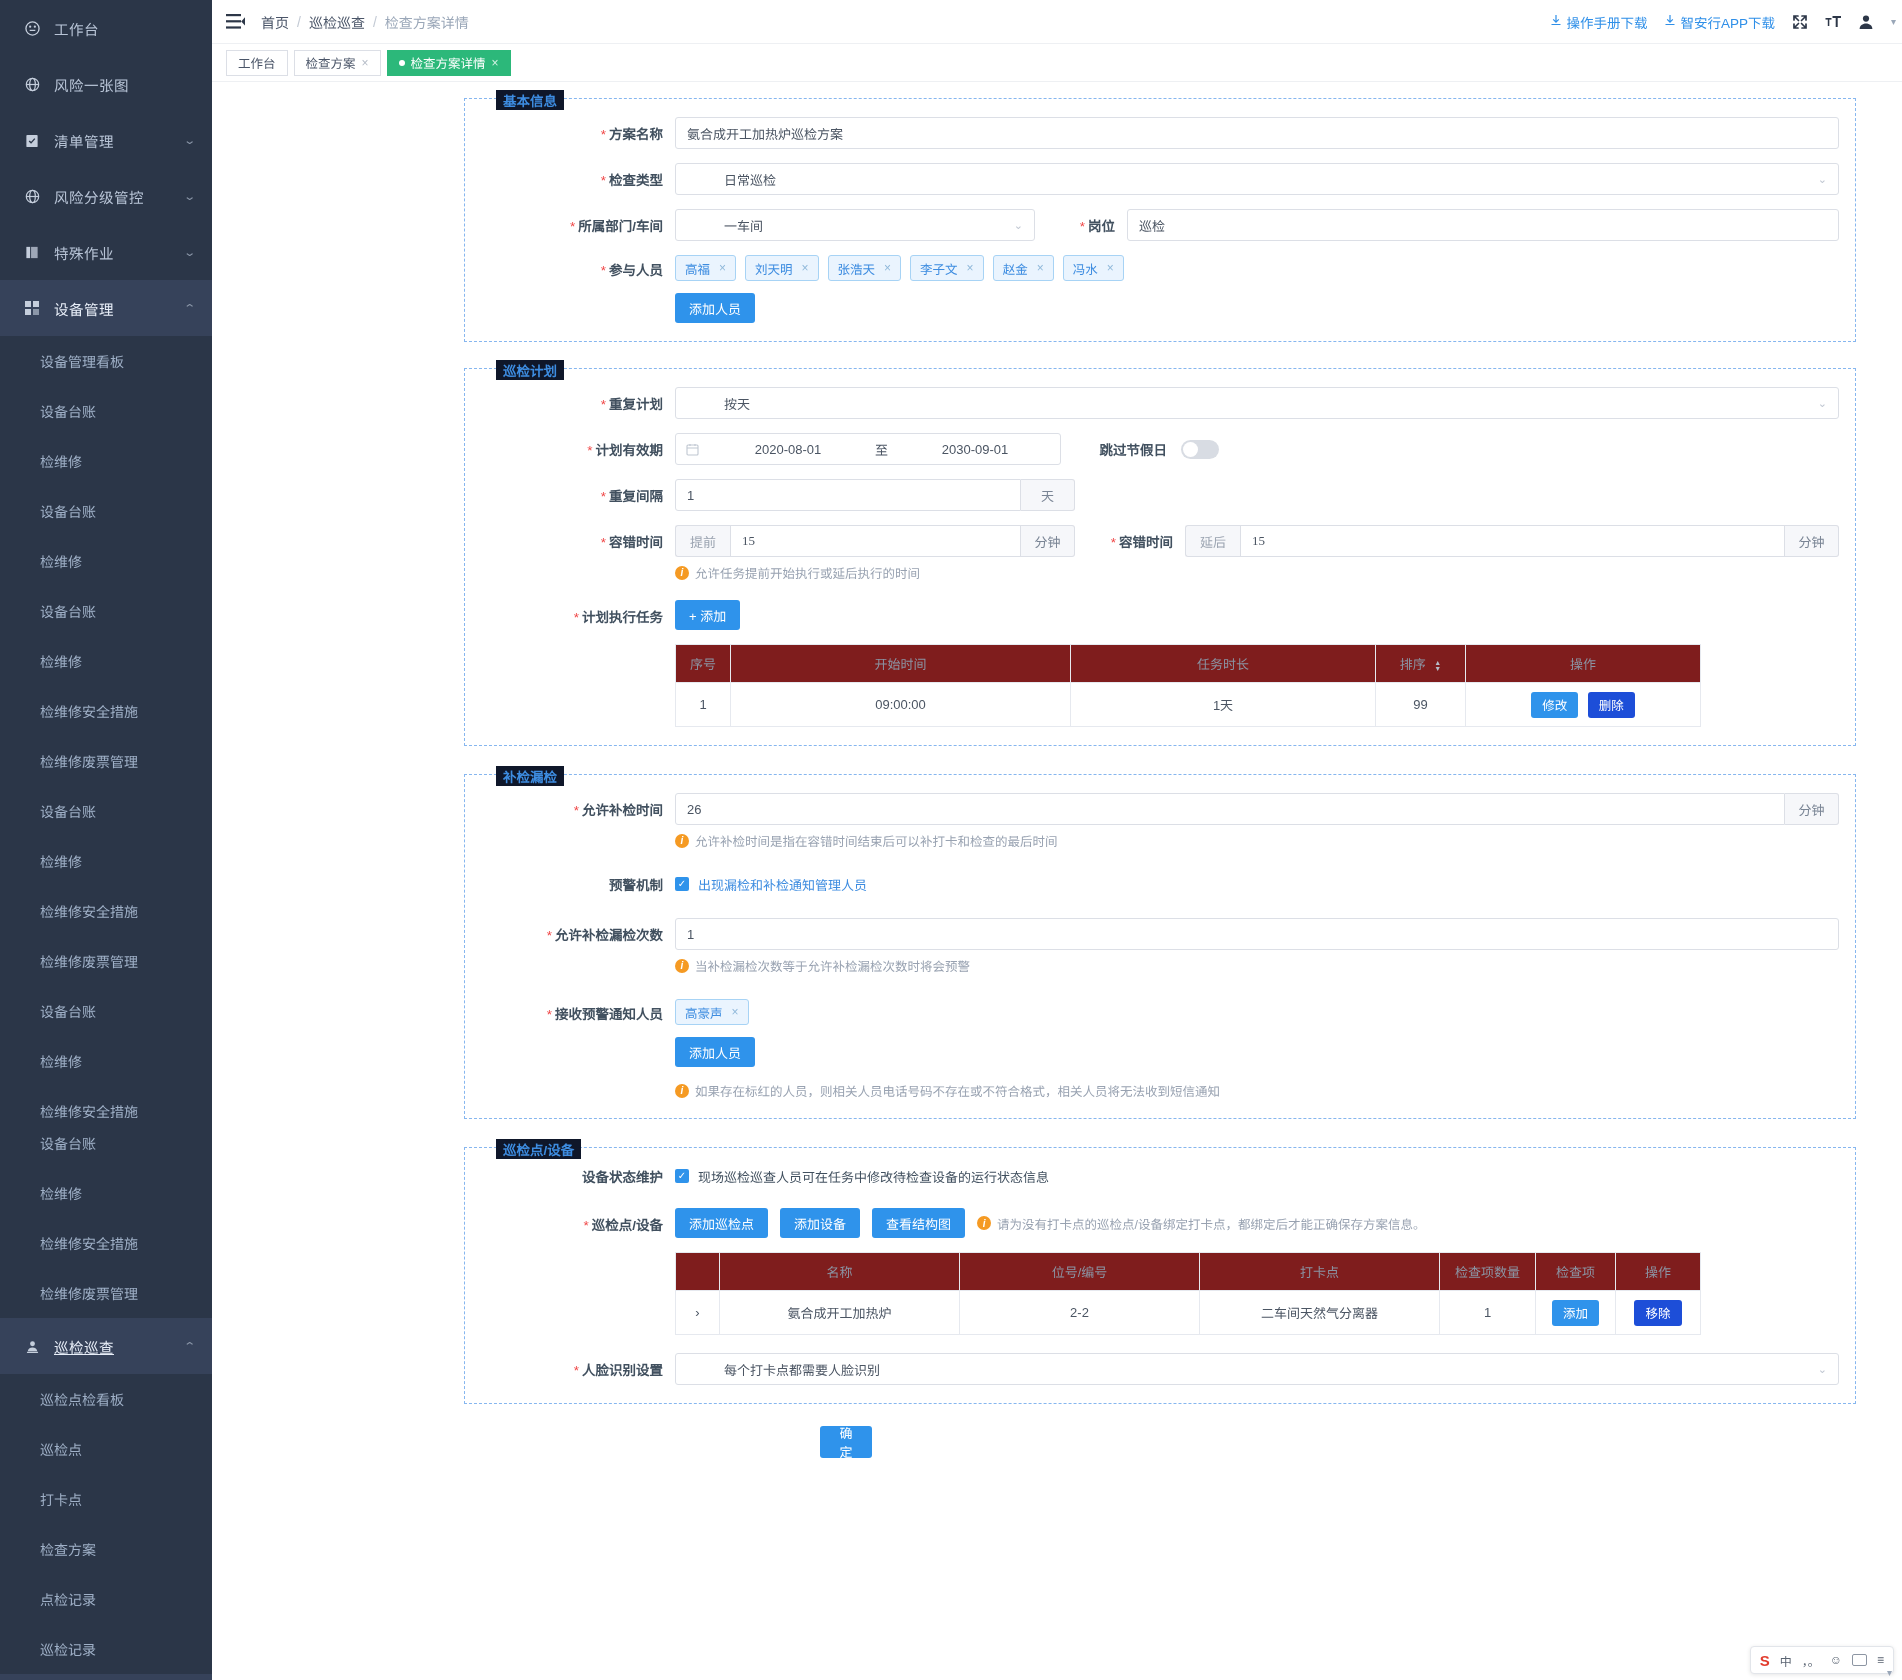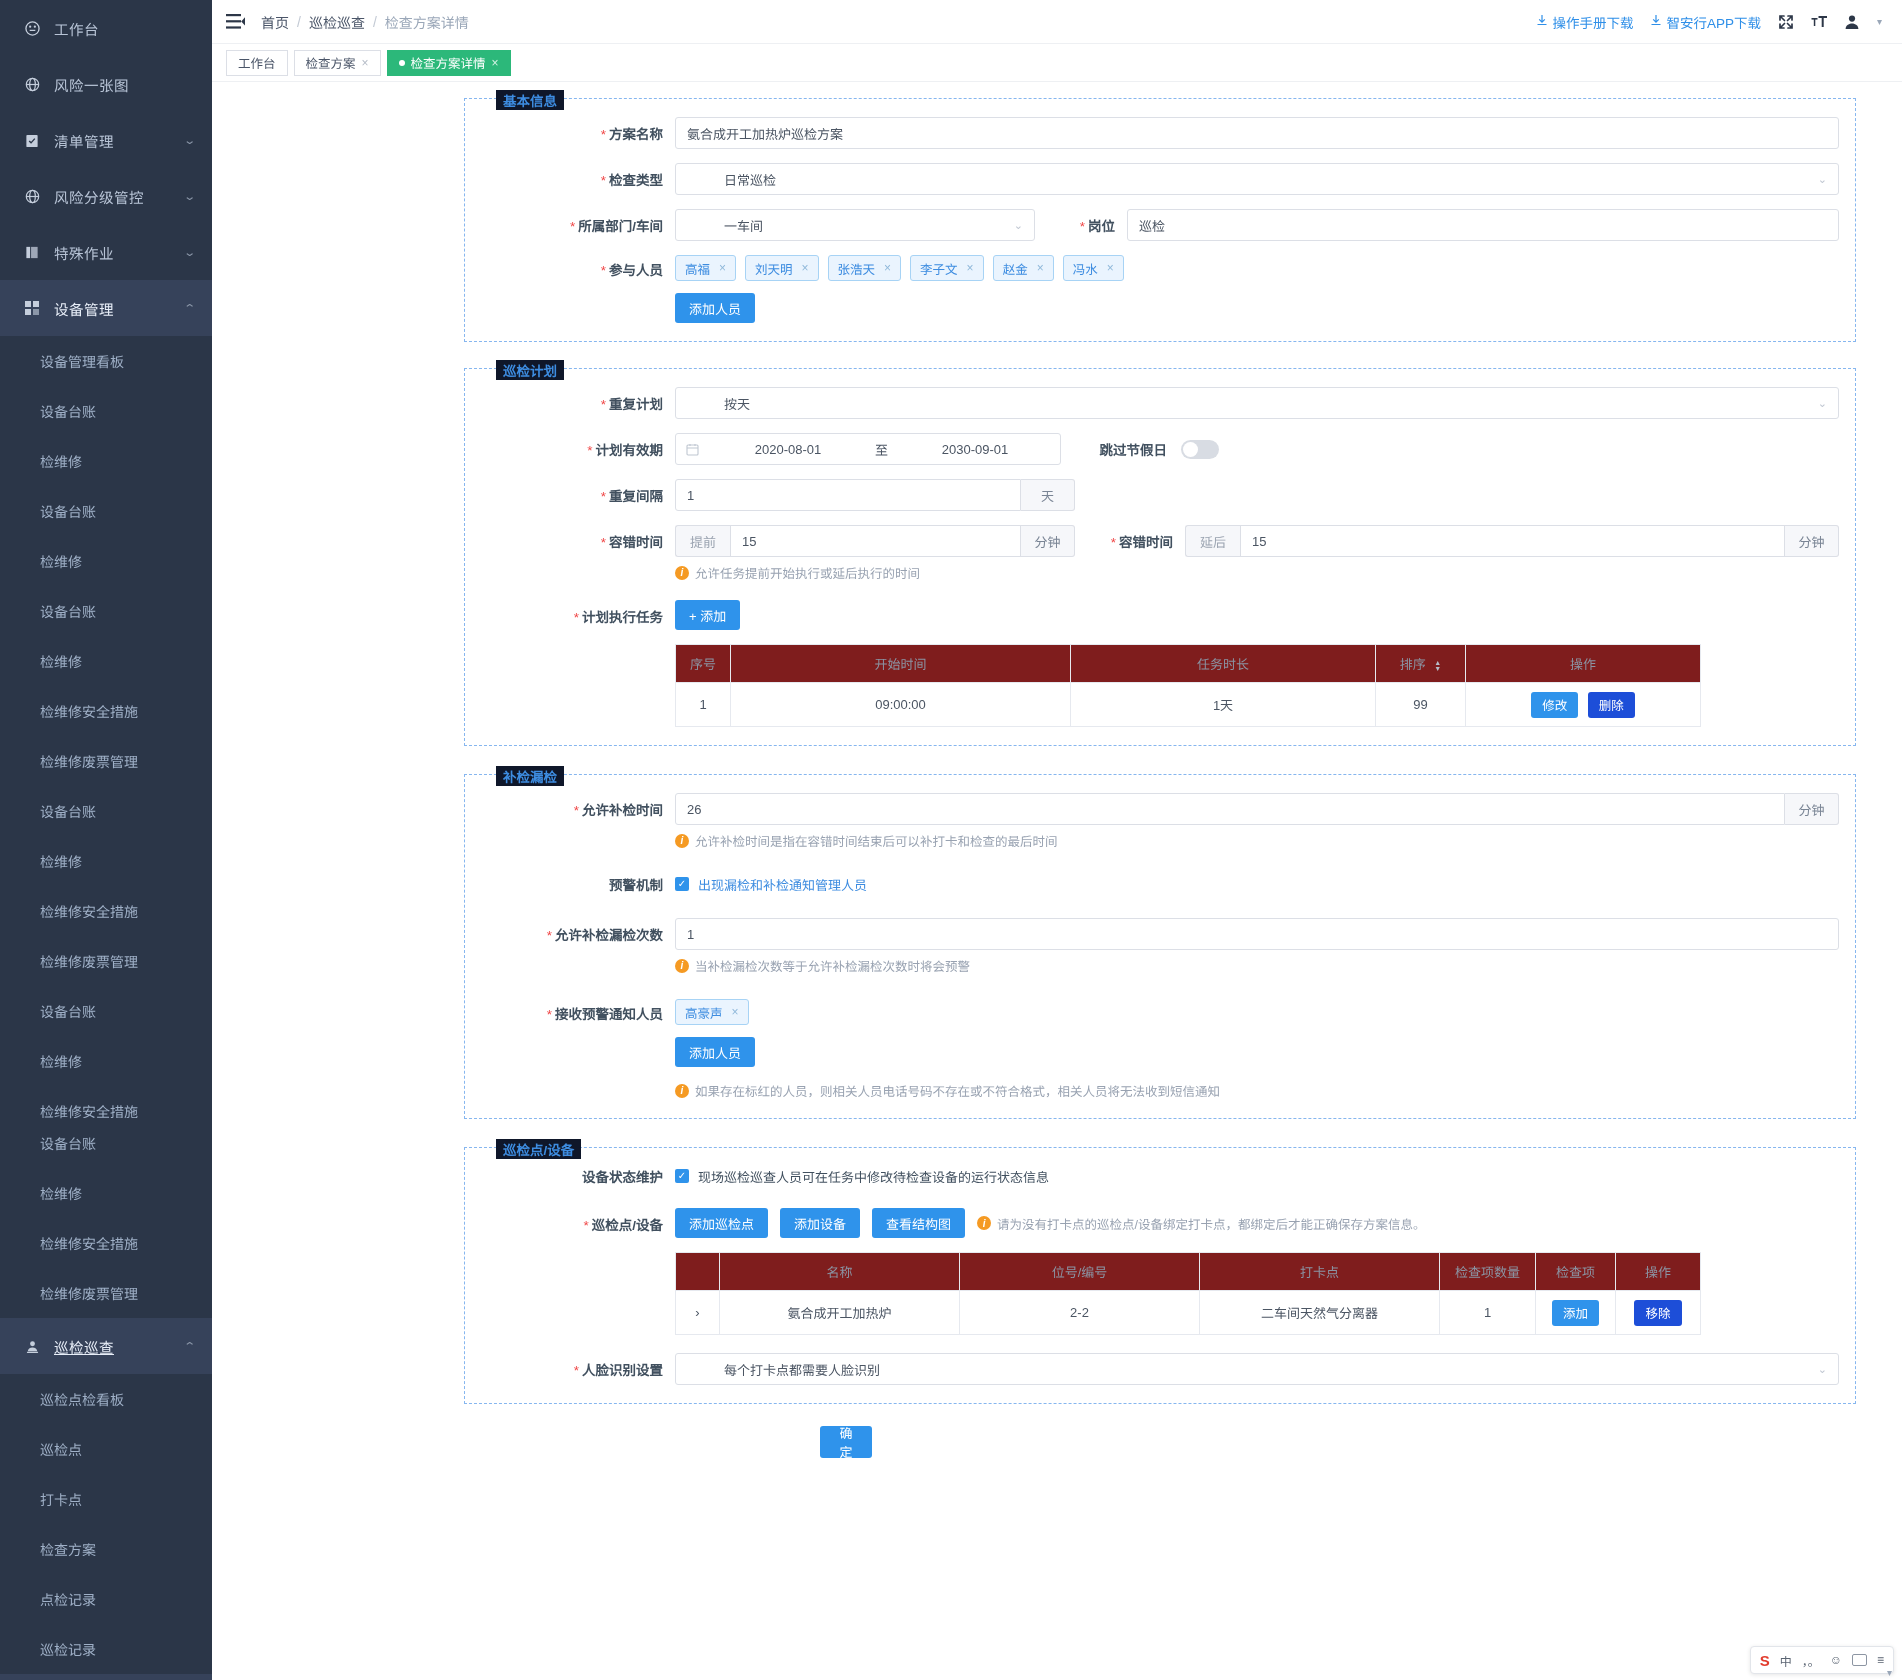--- a/index.html
+++ b/index.html
@@ -48,21 +48,21 @@
 
   .topbar {
     height: 44px; background: #fff; display: flex; align-items: center;
     border-bottom: 1px solid #eef0f3; flex: 0 0 44px; position: relative;
   }
   .hamburger { margin-left: 14px; margin-right: 16px; cursor: pointer; display:flex; }
   .crumbs { display: flex; align-items: center; font-size: 14px; }
   .crumb { color: #4a5568; }
   .crumb.last { color: #9aa7b8; }
   .crumb-sep { color: #c3cad4; margin: 0 8px; }
-  .top-right { margin-left: auto; display: flex; align-items: center; padding-right: 20px; gap: 17px; }
+  .top-right { margin-left: auto; display: flex; align-items: center; padding-right: 6px; gap: 17px; }
   .dl-link { color: #2f8fe8; font-size: 13.5px; cursor: pointer; display: flex; align-items: center; gap: 4px; }
   .ticon { cursor: pointer; display:flex; align-items:center; color:#2d3748; }
   .caret-small { color:#9aa7b8; font-size:10px; cursor:pointer; }
 
   .tabbar {
     height: 38px; flex: 0 0 38px; display: flex; align-items: center;
     padding-left: 14px; gap: 6px; background: #fff; border-bottom: 1px solid #eef0f3;
   }
   .tab {
     height: 26px; display: flex; align-items: center; gap: 6px;
@@ -109,21 +109,21 @@
     height: 32px; min-width: 54px; border: 1px solid #dcdfe6; border-left: none;
     background: #f6f7fa; display: flex; align-items: center; justify-content: center;
     font-size: 13px; color: #7a8595; padding: 0 12px; border-radius: 0 3px 3px 0;
   }
   .addon-pre {
     height: 32px; min-width: 54px; border: 1px solid #dcdfe6; border-right: none;
     background: #f6f7fa; display: flex; align-items: center; justify-content: center;
     font-size: 13px; color: #9aa3b0; padding: 0 14px; border-radius: 3px 0 0 3px;
   }
   .flat-l { border-radius: 3px 0 0 3px; }
-  .flat-mid { border-radius: 0; }
+  .flat-mid { border-radius: 0; font-family: Liberation Serif, serif; }
 
   
   .tagwrap { display: flex; flex-wrap: wrap; gap: 9px; flex: 1; align-items: center; }
   .tag {
     height: 26px; border: 1px solid #a7d3f5; background: #eaf4fe; color: #3d8ce0;
     border-radius: 3px; display: inline-flex; align-items: center; gap: 9px;
     padding: 0 9px; font-size: 12.5px; cursor: default;
   }
   .tag .tx { color: #8fb8da; font-size: 12px; cursor: pointer; }
 

